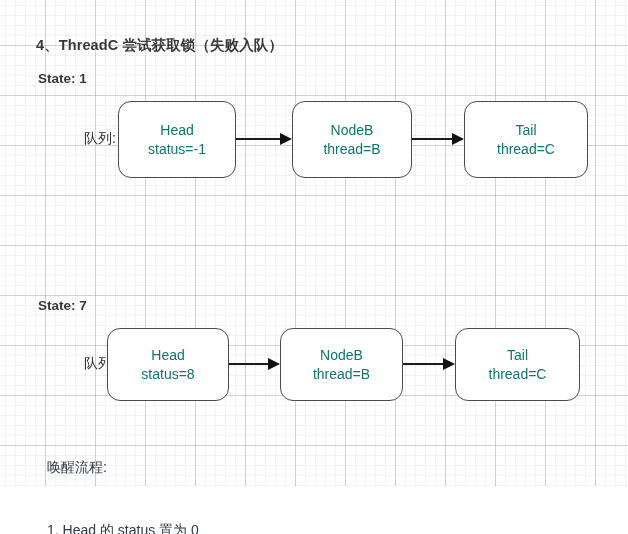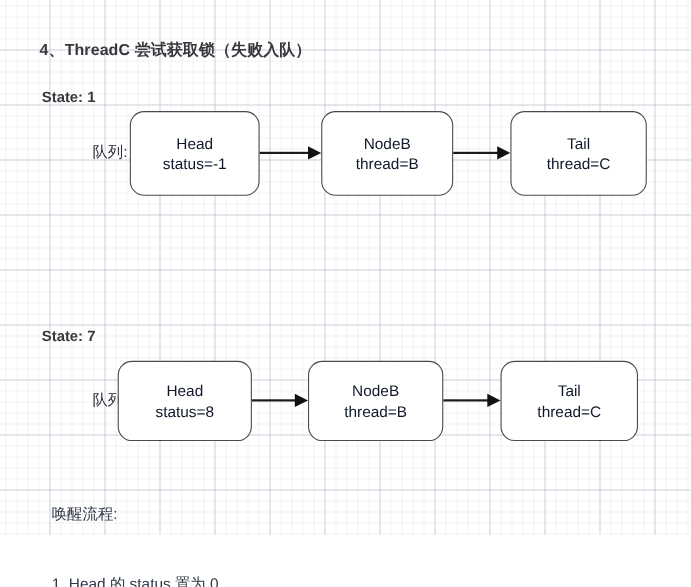--- a/index.html
+++ b/index.html
@@ -62,21 +62,21 @@
     background: #ffffff;
     display: flex;
     flex-direction: column;
     align-items: center;
     justify-content: center;
     line-height: 1.32;
   }
   .node .l1,
   .node .l2 {
     font-size: 14px;
-    color: #0f172a;
+    color: #0f766e;
     white-space: pre;
   }
 
   
   .arrow {
     position: absolute;
     height: 14px;
   }
   .arrow .shaft {
     position: absolute;
@@ -105,21 +105,21 @@
   }
   .flow-note div { white-space: pre; }
 </style>
 </head>
 <body>
 
 <div id="canvas">
 
   <div class="sec-title" style="left:36px; top:36px;">4、ThreadC 尝试获取锁（失败入队）</div>
 
-  <div class="state-label" style="left:38px; top:81px;">State: 1</div>
+  <div class="state-label" style="left:38px; top:71px;">State: 1</div>
 
   <div class="queue-label" style="left:45px; top:130px;">队列:</div>
 
   <div class="node" style="left:118px; top:101px; width:118px; height:77px;">
     <span class="l1">Head</span>
     <span class="l2">status=-1</span>
   </div>
 
   <div class="arrow" style="left:236px; top:132px; width:56px;">
     <div class="shaft" style="width:45px;"></div>

